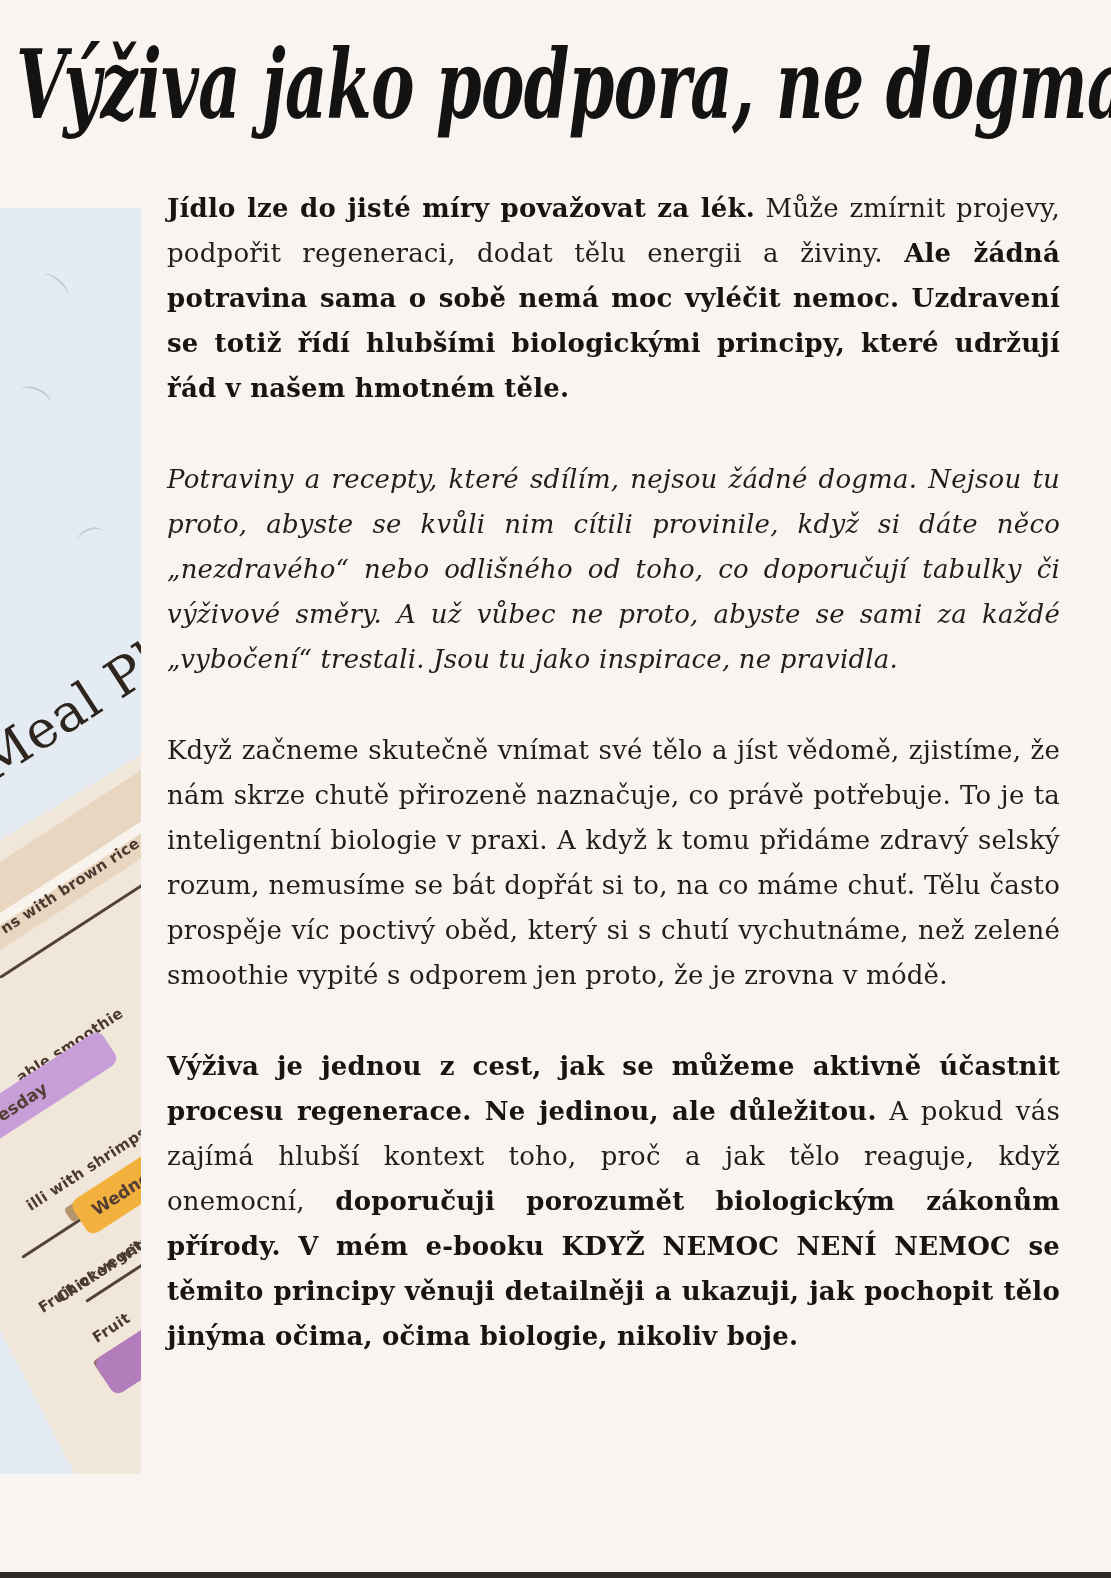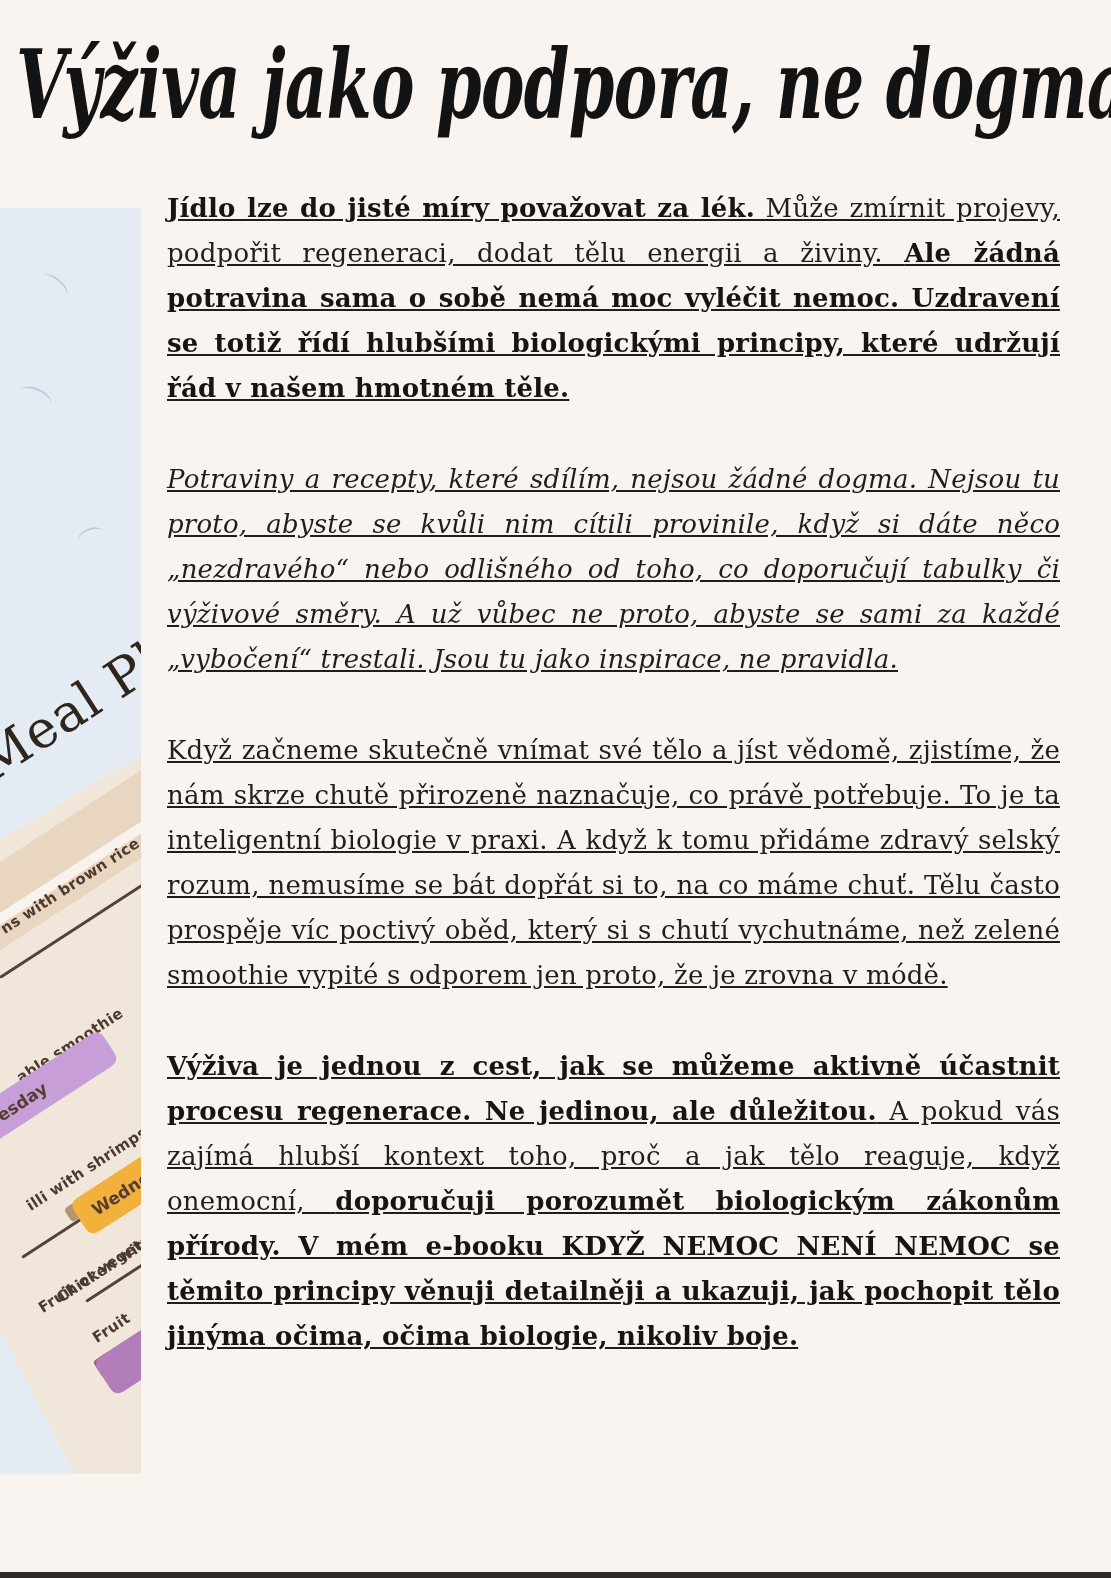--- a/index.html
+++ b/index.html
@@ -9,21 +9,21 @@
 
   
   .headline { position:absolute; left:16px; top:28px; white-space:nowrap;
     font-family:"DejaVu Serif", serif; font-style:italic; font-weight:700;
     font-size:96px; line-height:1.18; letter-spacing:-1px; color:#131313;
     transform:scaleX(.68); transform-origin:0 50%; }
 
   
   .article { position:absolute; left:167px; top:186px; width:893px; }
   .para { font-size:26px; line-height:45px; text-align:justify;
-          letter-spacing:.2px; margin-bottom:46px; color:#1f1e1d;text-decoration:underline; }
+          letter-spacing:.2px; margin-bottom:46px; color:#1f1e1d; }
   .para strong { font-weight:700; color:#161514; }
   .para.italic { font-style:italic;margin-top:37px; }
 
   
   .photo { position:absolute; left:0; top:208px; width:141px; height:1266px;
            background:#e4ebf3; overflow:hidden; }
   .scribble { position:absolute; border:0; border-top:2px solid rgba(115,125,150,.30);
               border-radius:50%; }
   .s1 { width:34px; height:20px; left:18px; top:180px; transform:rotate(24deg); }
   .s2 { width:26px; height:16px; left:78px; top:320px; transform:rotate(-18deg); }

